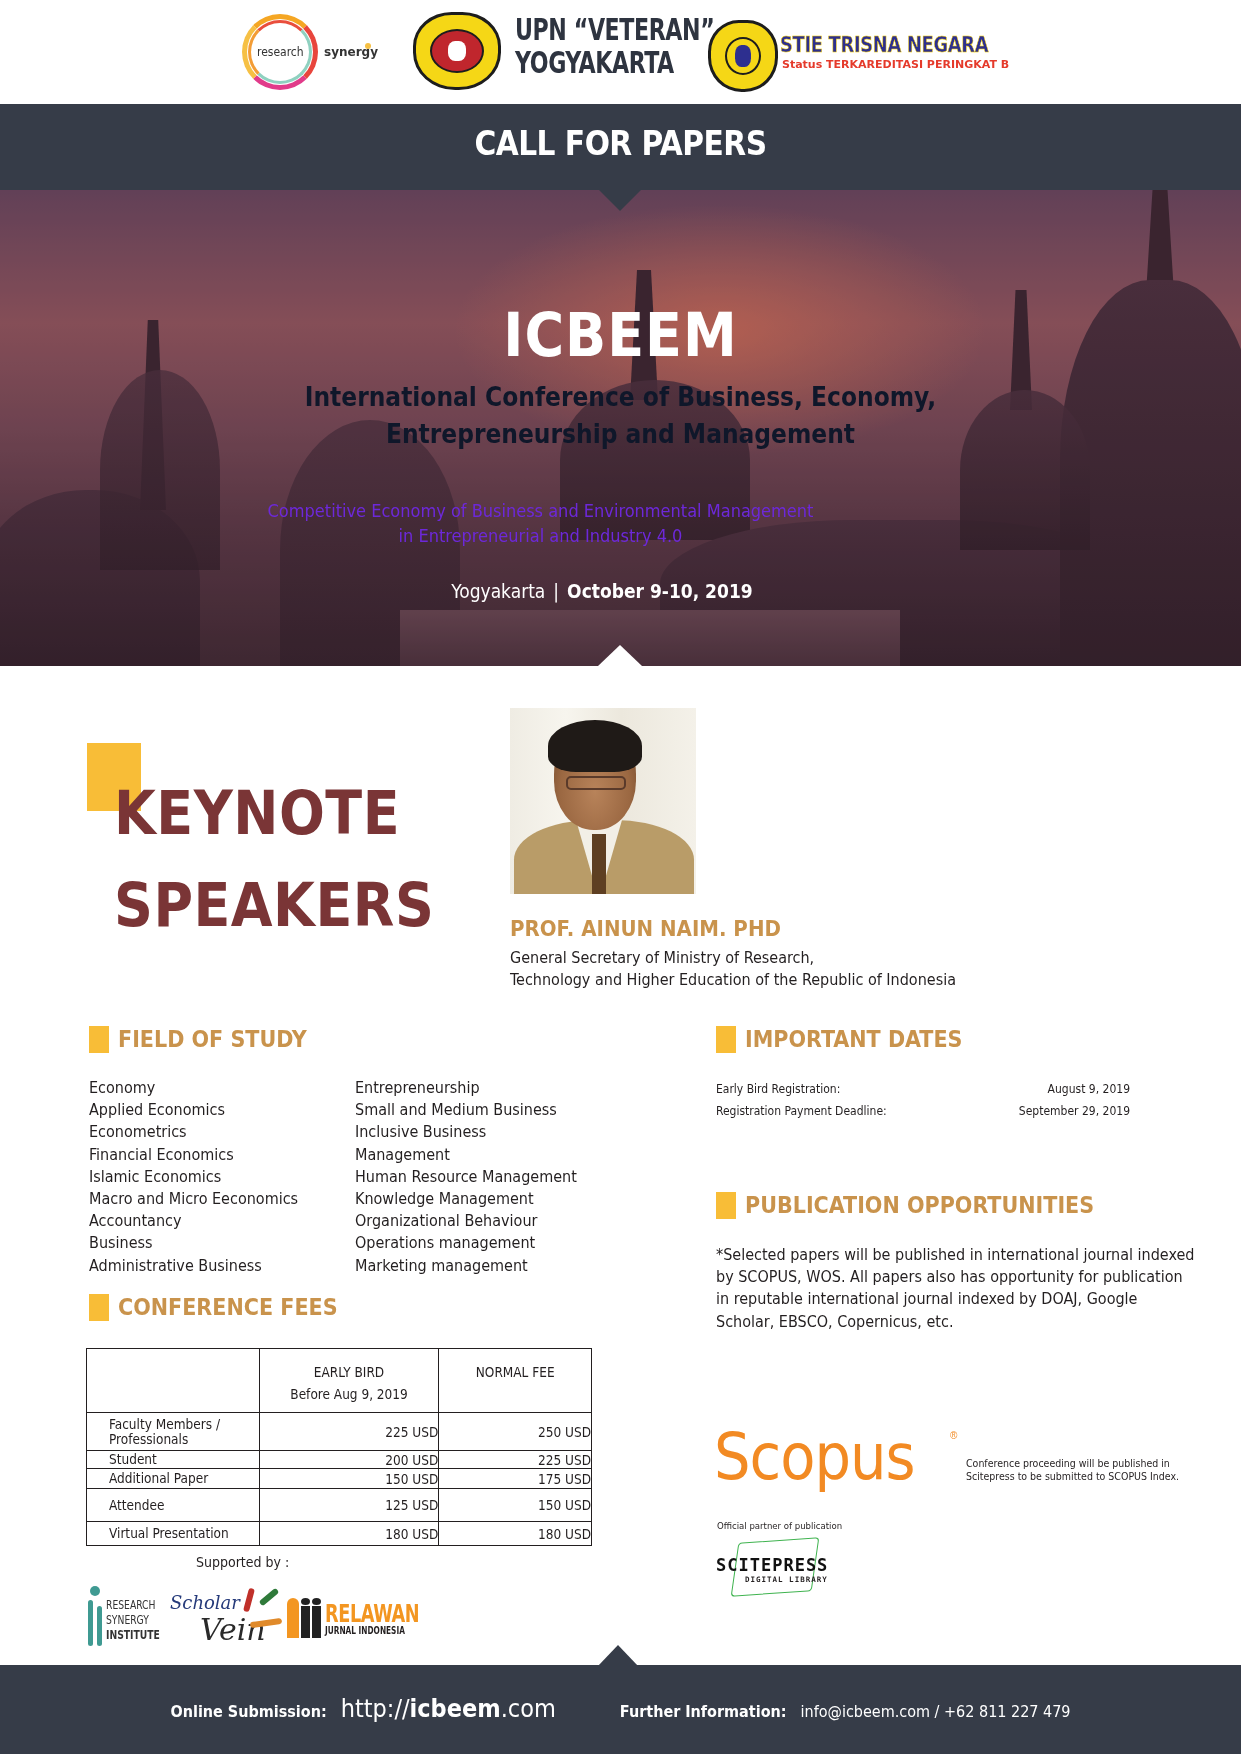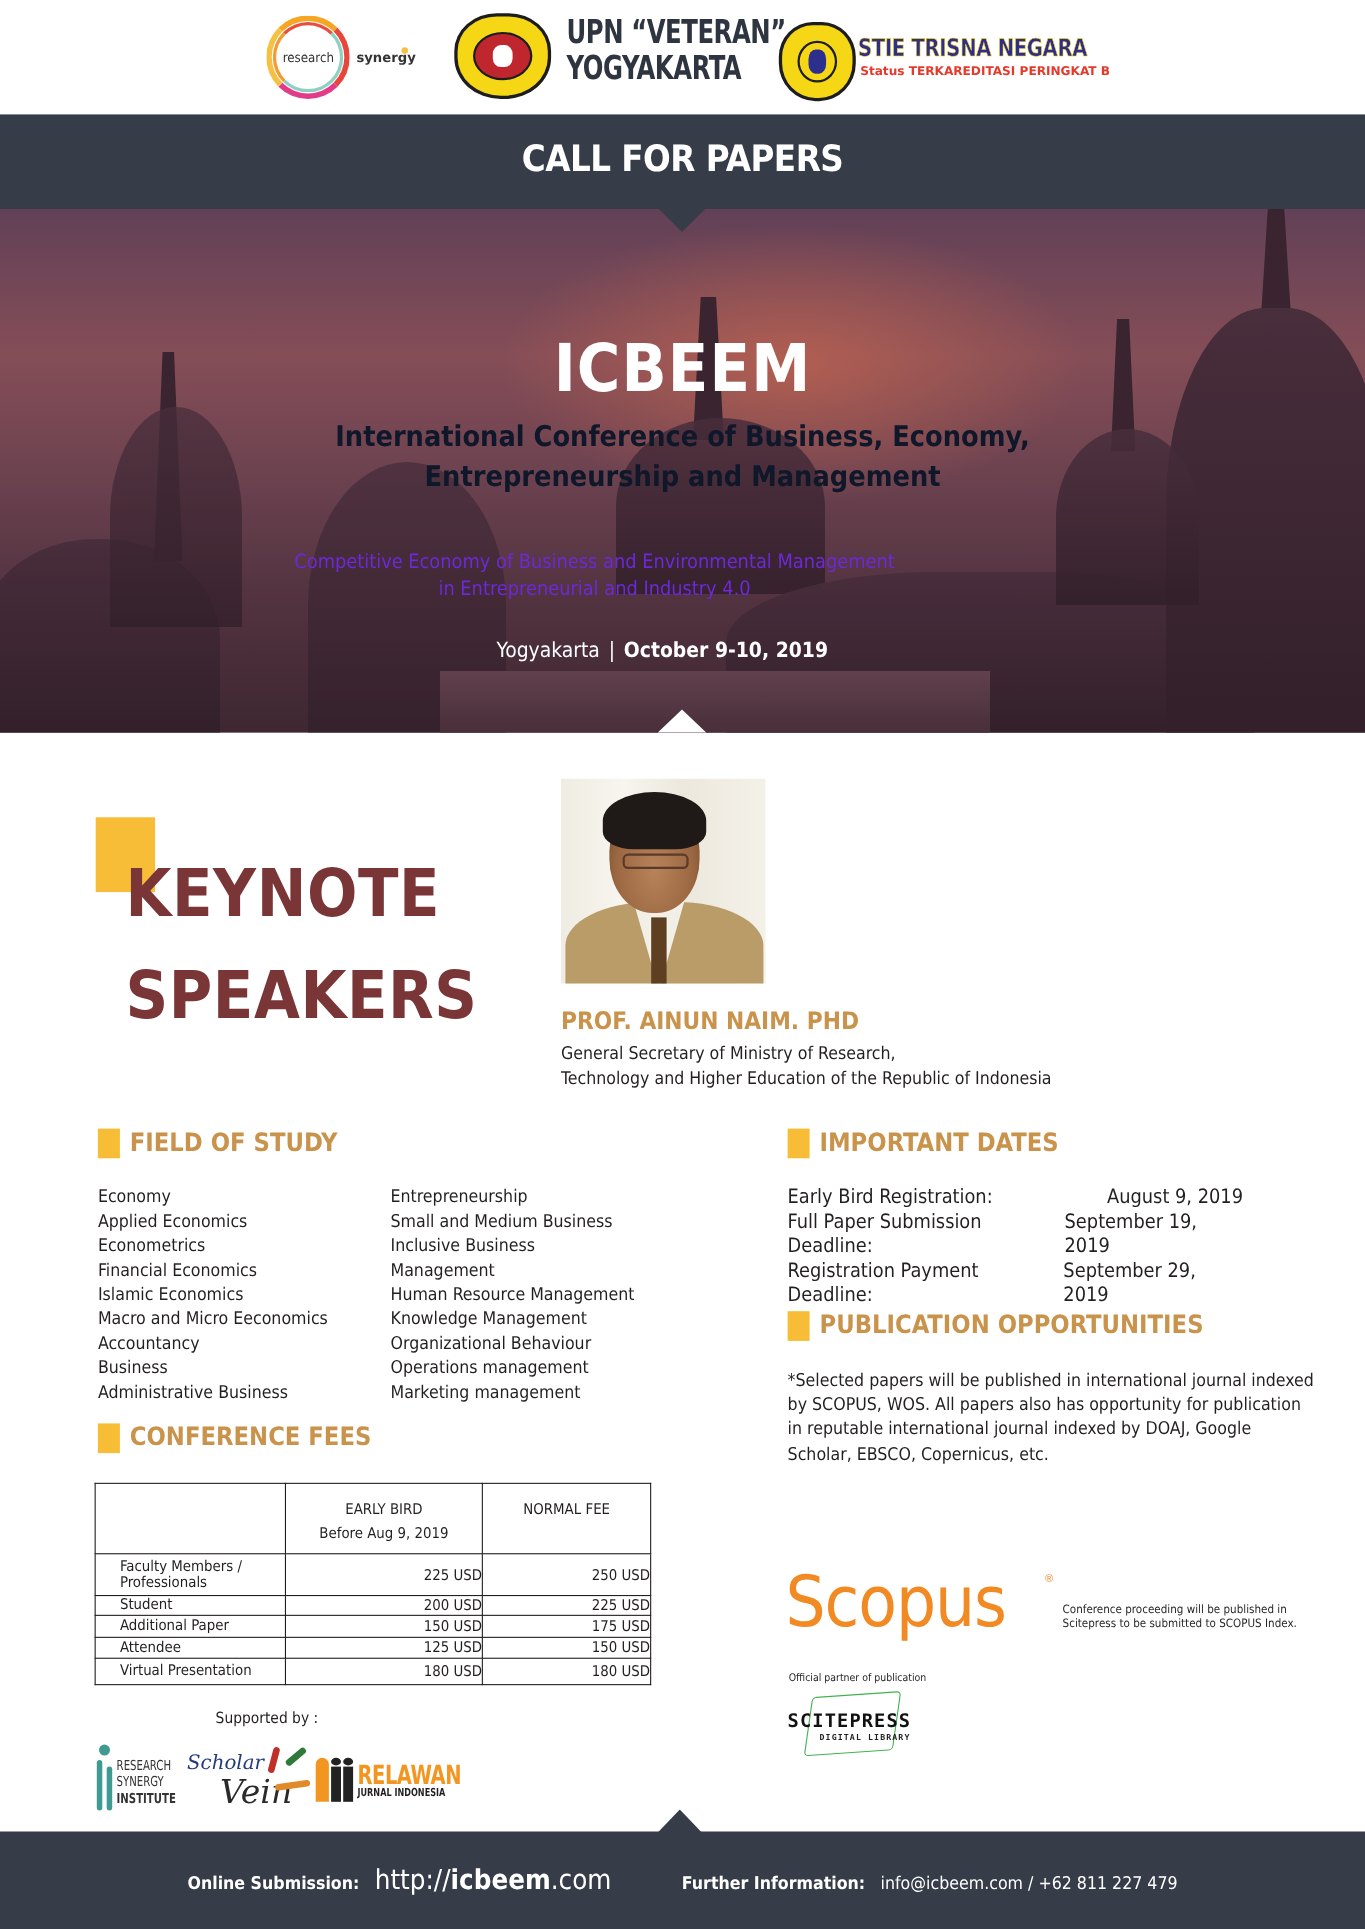--- a/index.html
+++ b/index.html
@@ -79,21 +79,21 @@
 
   
   .sec-head { height: 26px; display: flex; align-items: center; }
   .sec-head .sq { width: 20px; height: 27px; background: #f8bd37; margin-right: 9px; }
   .sec-head .txt { color: #c9934c; font-size: 23px; font-weight: bold; font-family: "DejaVu Sans Condensed","DejaVu Sans", sans-serif; white-space: nowrap; }
 
   
   .field-list { font-size: 16px; line-height: 22.2px; color: #231f20; font-family: "DejaVu Sans Condensed","DejaVu Sans", sans-serif; }
 
   
-  .dates-table { left: 716px; top: 1078px; width: 414px; font-size: 18px; line-height: 22.2px; font-family: "DejaVu Sans Condensed","DejaVu Sans", sans-serif; }
+  .dates-table { left: 716px; top: 1078px; width: 414px; font-size: 12px; line-height: 22.2px; font-family: "DejaVu Sans Condensed","DejaVu Sans", sans-serif; text-align: right; }
   .date-row { display: flex; justify-content: space-between; }
 
   
   .fees { left: 86px; top: 1348px; width: 506px; border-collapse: collapse; font-family: "DejaVu Sans Condensed","DejaVu Sans", sans-serif;
     font-size: 13.5px; color: #231f20; }
   .fees td, .fees th { border: 1.5px solid #231f20; font-weight: normal; }
   .fees th { vertical-align: top; padding-top: 12px; line-height: 22px; height: 64px; text-align: center; }
   .fees td.cat { text-align: left; padding-left: 22px; line-height: 15px; }
   .fees td.val { text-align: right; }
 
@@ -256,24 +256,20 @@
 <div class="abs sec-head" style="left:716px;top:1026px;">
   <span class="sq"></span>
   <span class="txt">IMPORTANT DATES</span>
 </div>
 <div class="abs dates-table">
   <div class="date-row">
     <span>Early Bird Registration:</span>
     <span>August 9, 2019</span>
   </div>
   <div class="date-row">
-    <span>Full Paper Submission Deadline:</span>
-    <span>September 19, 2019</span>
-  </div>
-  <div class="date-row">
     <span>Registration Payment Deadline:</span>
     <span>September 29, 2019</span>
   </div>
 </div>
 
 <div class="abs sec-head" style="left:716px;top:1192px;">
   <span class="sq"></span>
   <span class="txt">PUBLICATION OPPORTUNITIES</span>
 </div>
 <div class="abs pub-text">
@@ -320,21 +316,21 @@
   <tr style="height:18px">
     <td class="cat">Student</td>
     <td class="val">200 USD</td>
     <td class="val">225 USD</td>
   </tr>
   <tr style="height:20px">
     <td class="cat">Additional Paper</td>
     <td class="val">150 USD</td>
     <td class="val">175 USD</td>
   </tr>
-  <tr style="height:19px">
+  <tr style="height:33px">
     <td class="cat">Attendee</td>
     <td class="val">125 USD</td>
     <td class="val">150 USD</td>
   </tr>
   <tr style="height:24px">
     <td class="cat">Virtual Presentation</td>
     <td class="val">180 USD</td>
     <td class="val">180 USD</td>
   </tr>
 </tbody>

